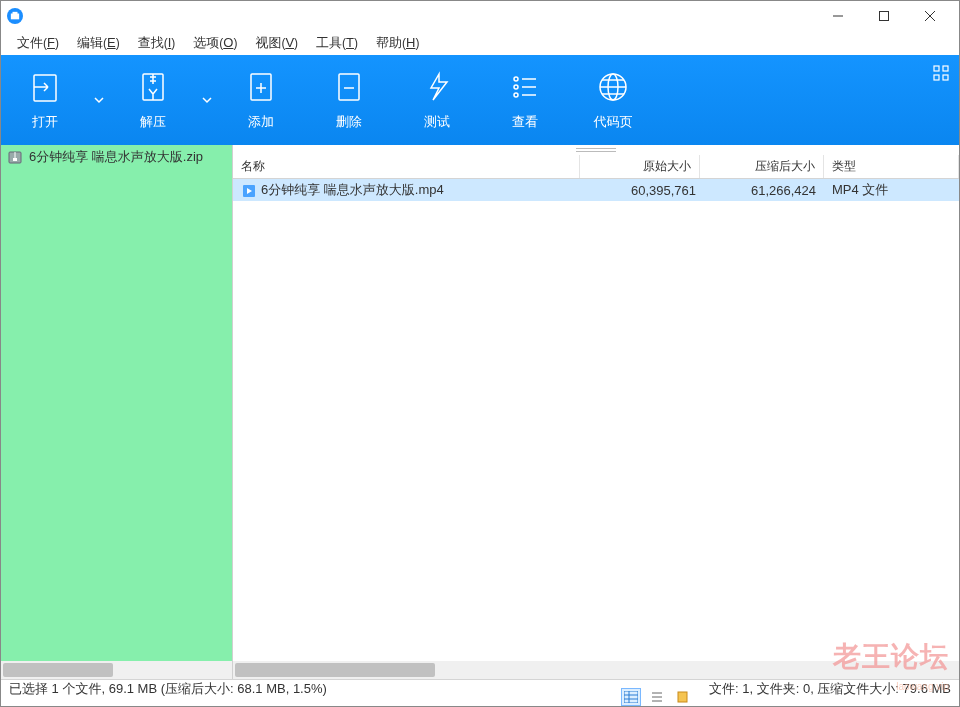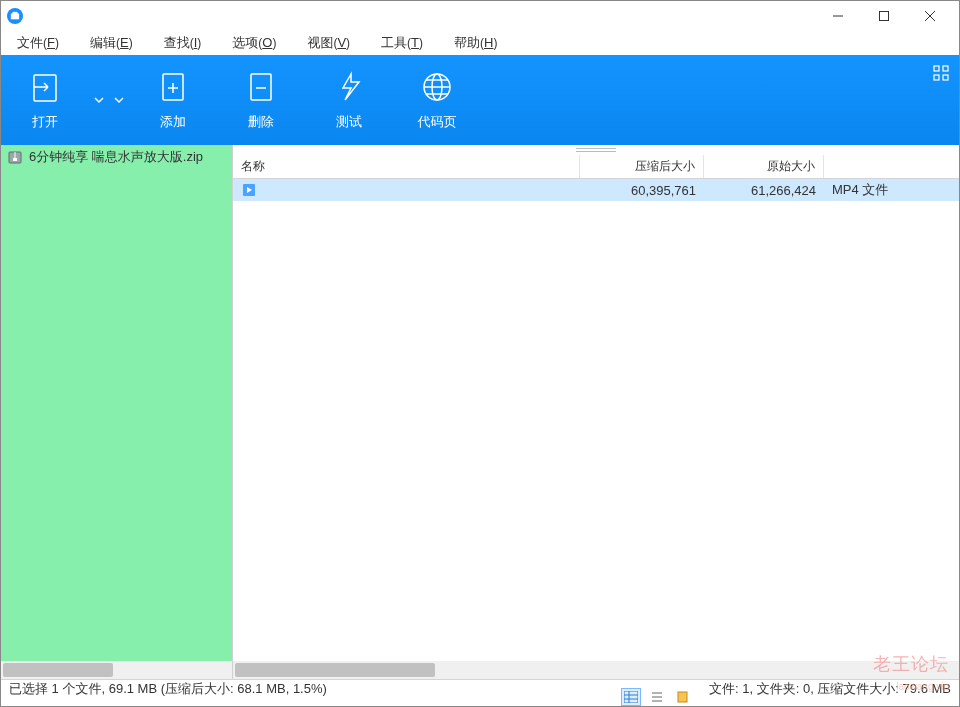--- a/index.html
+++ b/index.html
@@ -4,21 +4,21 @@
 <style>
 *{margin:0;padding:0;box-sizing:border-box;font-family:"Microsoft YaHei","Segoe UI",sans-serif;font-size:13px;color:#333}
 body{background:#fff;width:960px;height:707px;overflow:hidden;position:relative;border:1px solid #888}
 .titlebar{height:30px;display:flex;align-items:center;padding:0 6px;background:#fff}
 .titlebar .app-icon{width:16px;height:16px;border-radius:50%;background:#1b8eff;margin-right:6px;display:flex;align-items:center;justify-content:center}
 .titlebar .app-icon svg{width:10px;height:10px;fill:#fff}
 .titlebar .title{flex:0 0 auto;font-size:12px;color:#333}
 .titlebar .spacer{flex:1}
 .win-btn{width:46px;height:30px;display:flex;align-items:center;justify-content:center;cursor:pointer}
 .win-btn svg{stroke:#333;fill:none;stroke-width:1}
-.menubar{height:24px;display:flex;align-items:center;gap:15px;padding:0 8px;background:#fff}
+.menubar{height:24px;display:flex;align-items:center;gap:2px;padding:0 8px;background:#fff}
 .menu-item{padding:2px 8px;font-size:12px;cursor:pointer}
 .menu-item u{text-decoration:underline}
 .toolbar{height:90px;background:linear-gradient(#1494ff,#0a86f0);display:flex;align-items:stretch;position:relative}
 .tb-group{display:flex;align-items:center}
 .tb-btn{width:88px;display:flex;flex-direction:column;align-items:center;justify-content:center;gap:8px;cursor:pointer;color:#fff}
 .tb-btn .ic{width:36px;height:36px;display:flex;align-items:center;justify-content:center}
 .tb-btn .ic svg{stroke:#fff;fill:none;stroke-width:1.5}
 .tb-btn span{font-size:13px;color:#fff}
 .tb-drop{width:20px;display:flex;align-items:center;justify-content:center;cursor:pointer}
 .tb-drop svg{stroke:#fff;fill:none;stroke-width:1.5}
@@ -43,21 +43,21 @@
 .fcell.right{text-align:right}
 .fcell .file-ic{display:inline-flex;width:16px;height:16px;margin-right:4px;align-items:center;justify-content:center;vertical-align:middle}
 .main-scroll{height:18px;background:#f0f0f0;display:flex;align-items:center}
 .main-scroll .thumb{height:14px;width:200px;background:#c1c1c1;border-radius:2px;margin-left:2px}
 .statusbar{height:35px;border-top:1px solid #d4d4d4;display:flex;padding:0 8px;font-size:12px;background:#fff}
 .statusbar .left{flex:0 0 auto}
 .statusbar .spacer{flex:1}
 .status-icons{display:flex;gap:6px;align-items:center;margin-right:16px}
 .si{width:20px;height:18px;display:flex;align-items:center;justify-content:center;cursor:pointer;border:1px solid transparent}
 .si.active{border:1px solid #7ab8ff;background:#dceeff}
-.watermark{position:absolute;right:10px;bottom:30px;font-size:18px;font-weight:normal;color:#f39a9a;opacity:.75;pointer-events:none;letter-spacing:1px}
+.watermark{position:absolute;right:10px;bottom:30px;font-size:28px;font-weight:bold;color:#f39a9a;opacity:.75;pointer-events:none;letter-spacing:1px}
 .watermark-sub{position:absolute;right:10px;bottom:14px;font-size:10px;color:#f6b8a0;opacity:.7;pointer-events:none}
 </style>
 </head>
 <body>
 
 <div class="titlebar">
   <div class="app-icon">
     <svg viewBox="0 0 12 12">
         <path d="M1 3h10v7H1z" fill="#fff"></path>
         <path d="M3 1h6v3H3z" fill="#fff"></path>
@@ -102,20 +102,29 @@
         </div>
       <span>打开</span>
     </div>
     <div class="tb-drop">
         <svg width="10" height="10" viewBox="0 0 10 10">
           <path d="M1 3l4 4 4-4"></path>
         </svg>
       </div>
   </div>
   <div class="tb-group">
+    <div class="tb-btn">
+      <div class="ic">
+          <svg width="36" height="36" viewBox="0 0 36 36">
+            <rect x="8" y="5" width="20" height="26" rx="1"></rect>
+            <path d="M18 5v10M15 8h6M15 12h6M14 20l4 5 4-5M18 25v6"></path>
+          </svg>
+        </div>
+      <span>解压</span>
+    </div>
     <div class="tb-drop">
         <svg width="10" height="10" viewBox="0 0 10 10">
           <path d="M1 3l4 4 4-4"></path>
         </svg>
       </div>
   </div>
   <div class="tb-btn">
     <div class="ic">
         <svg width="36" height="36" viewBox="0 0 36 36">
           <rect x="8" y="5" width="20" height="26" rx="1"></rect>
@@ -133,20 +142,31 @@
       </div>
     <span>删除</span>
   </div>
   <div class="tb-btn">
     <div class="ic">
         <svg width="36" height="36" viewBox="0 0 36 36">
           <path d="M20 5l-8 14h8l-6 12 14-18h-8z"></path>
         </svg>
       </div>
     <span>测试</span>
+  </div>
+  <div class="tb-btn">
+    <div class="ic">
+        <svg width="36" height="36" viewBox="0 0 36 36">
+          <circle cx="9" cy="10" r="2"></circle>
+          <circle cx="9" cy="18" r="2"></circle>
+          <circle cx="9" cy="26" r="2"></circle>
+          <path d="M15 10h14M15 18h14M15 26h14"></path>
+        </svg>
+      </div>
+    <span>查看</span>
   </div>
   <div class="tb-btn">
     <div class="ic">
         <svg width="36" height="36" viewBox="0 0 36 36">
           <circle cx="18" cy="18" r="13"></circle>
           <ellipse cx="18" cy="18" rx="5" ry="13"></ellipse>
           <path d="M5 18h26M7 11h22M7 25h22"></path>
         </svg>
       </div>
     <span>代码页</span>
@@ -177,32 +197,33 @@
         <div class="thumb"></div>
       </div>
   </div>
 
   <div class="main">
     <div class="splitbar">
         <div class="grip"></div>
       </div>
     <div class="col-headers">
       <div class="col" style="width:347px">名称</div>
+      <div class="col right" style="width:120px">原始大小</div>
       <div class="col right" style="width:124px">压缩后大小</div>
-      <div class="col right" style="width:120px">原始大小</div>
+      <div class="col" style="flex:1">类型</div>
     </div>
     <div class="file-list">
       <div class="frow sel">
         <div class="fcell" style="width:347px">
           <span class="file-ic">
             <svg width="14" height="14" viewBox="0 0 14 14">
                 <rect x="1" y="1" width="12" height="12" rx="1" fill="#4aa3ff"></rect>
                 <path d="M5 4l5 3-5 3z" fill="#fff"></path>
               </svg>
-          </span>
+          </span><span>6分钟纯享 喘息水声放大版.mp4</span>
         </div>
         <div class="fcell right" style="width:124px">60,395,761</div>
         <div class="fcell right" style="width:120px">61,266,424</div>
         <div class="fcell" style="flex:1">MP4 文件</div>
       </div>
     </div>
     <div class="main-scroll">
         <div class="thumb"></div>
       </div>
   </div>

